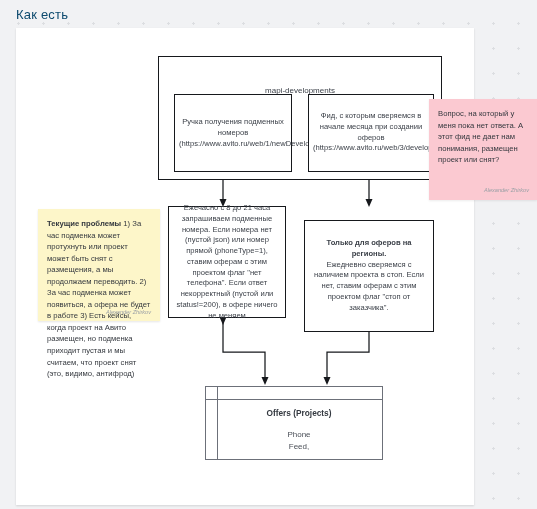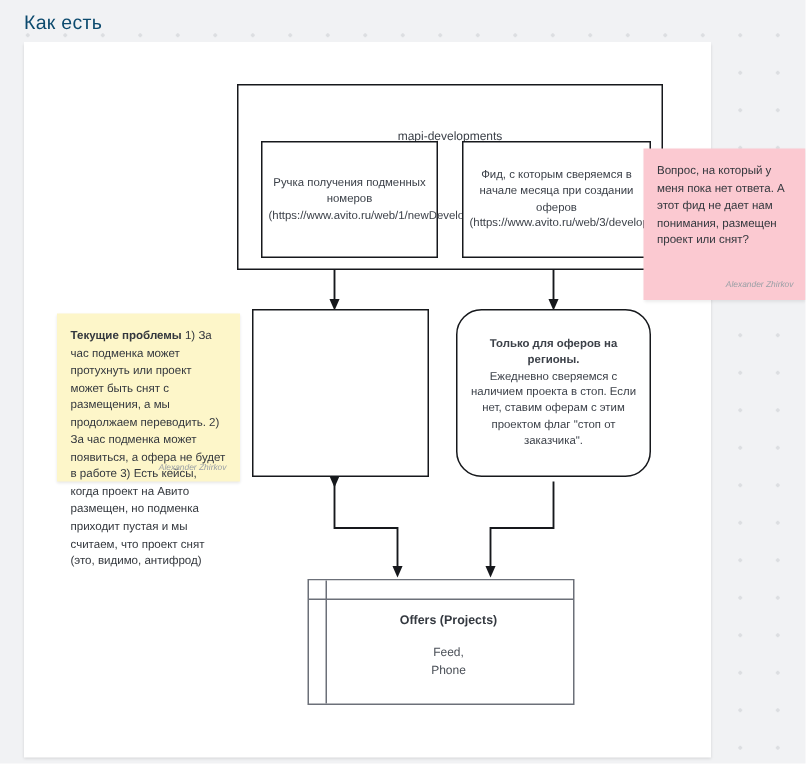--- a/index.html
+++ b/index.html
@@ -41,25 +41,25 @@
   #container-mapi{
     left:158px;top:56px;width:284px;height:124px;
   }
   #container-mapi .label{
     position:absolute;left:0;right:0;top:8px;
     font-size:8px;color:#3c4149;margin-top:20px;
   }
   #box-phone-handle{left:174px;top:94px;width:118px;height:78px;}
   #box-feed{left:308px;top:94px;width:126px;height:78px;}
   #box-all-offers{left:168px;top:206px;width:118px;height:112px;}
-  #box-regions{left:304px;top:206px;width:130px;height:112px;border-radius:17px;}
+  #box-regions{left:304px;top:220px;width:130px;height:112px;}
 
   
   #entity{
-    position:absolute;left:205px;top:386px;width:178px;height:84px;
+    position:absolute;left:205px;top:386px;width:178px;height:74px;
     box-sizing:border-box;border:1.6px solid #6c7079;background:#fff;
   }
   #entity .band{
     position:absolute;left:0;right:0;top:0;height:12px;
     border-bottom:1.3px solid #6c7079;background:#fff;
   }
   #entity .spine{
     position:absolute;left:11px;top:0;bottom:0;width:1.3px;background:#6c7079;
   }
   #entity .body{
@@ -121,38 +121,39 @@
 <div class="box" id="box-phone-handle">
   <span class="inner">Ручка получения подменных номеров (https://www.avito.ru/web/1/newDevelopmentsCatalog/phone)</span>
 </div>
 
 <div class="box" id="box-feed">
   <span class="inner">Фид, с которым сверяемся в начале месяца при создании оферов (https://www.avito.ru/web/3/development/cpa)</span>
 </div>
 
 <div class="box" id="box-all-offers">
   <span class="inner">
+    <span>Ежечасно с 8 до 21 часа запрашиваем подменные номера. Если номера нет (пустой json) или номер прямой (phoneType=1), ставим оферам с этим проектом флаг "нет телефона". Если ответ некорректный (пустой или status!=200), в офере ничего не меняем</span>
   </span>
 </div>
 
 <div class="box" id="box-regions">
   <span class="inner">
     <span class="title">Только для оферов на регионы.</span>
     <span>Ежедневно сверяемся с наличием проекта в стоп. Если нет, ставим оферам с этим проектом флаг "стоп от заказчика".</span>
   </span>
 </div>
 
 <div id="entity">
   <div class="band"></div>
   <div class="spine"></div>
   <div class="body">
     <div class="t">Offers (Projects)</div>
     <div class="gap"></div>
+    <div>Phone</div>
     <div>Feed,</div>
-    <div>Phone</div>
   </div>
 </div>
 
 <div class="note" id="note-yellow">
   <b>Текущие проблемы</b>
   <span>1) За час подменка может протухнуть или проект может быть снят с размещения, а мы продолжаем переводить. 2) За час подменка может появиться, а офера не будет в работе 3) Есть кейсы, когда проект на Авито размещен, но подменка приходит пустая и мы считаем, что проект снят (это, видимо, антифрод)</span>
   <span class="sig">Alexander Zhirkov</span>
 </div>
 
 <div class="note" id="note-pink">

